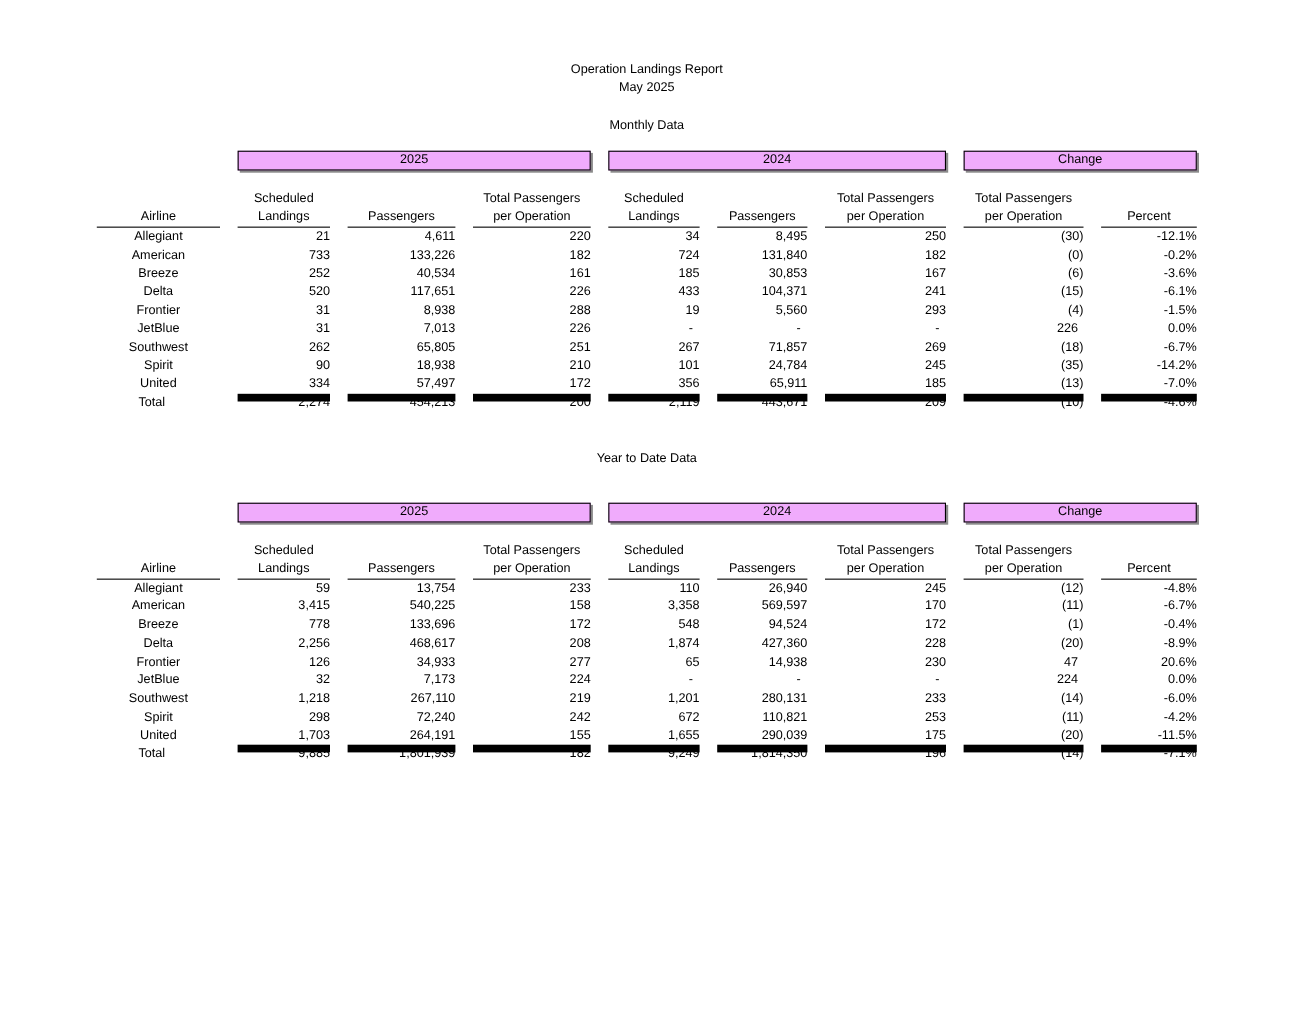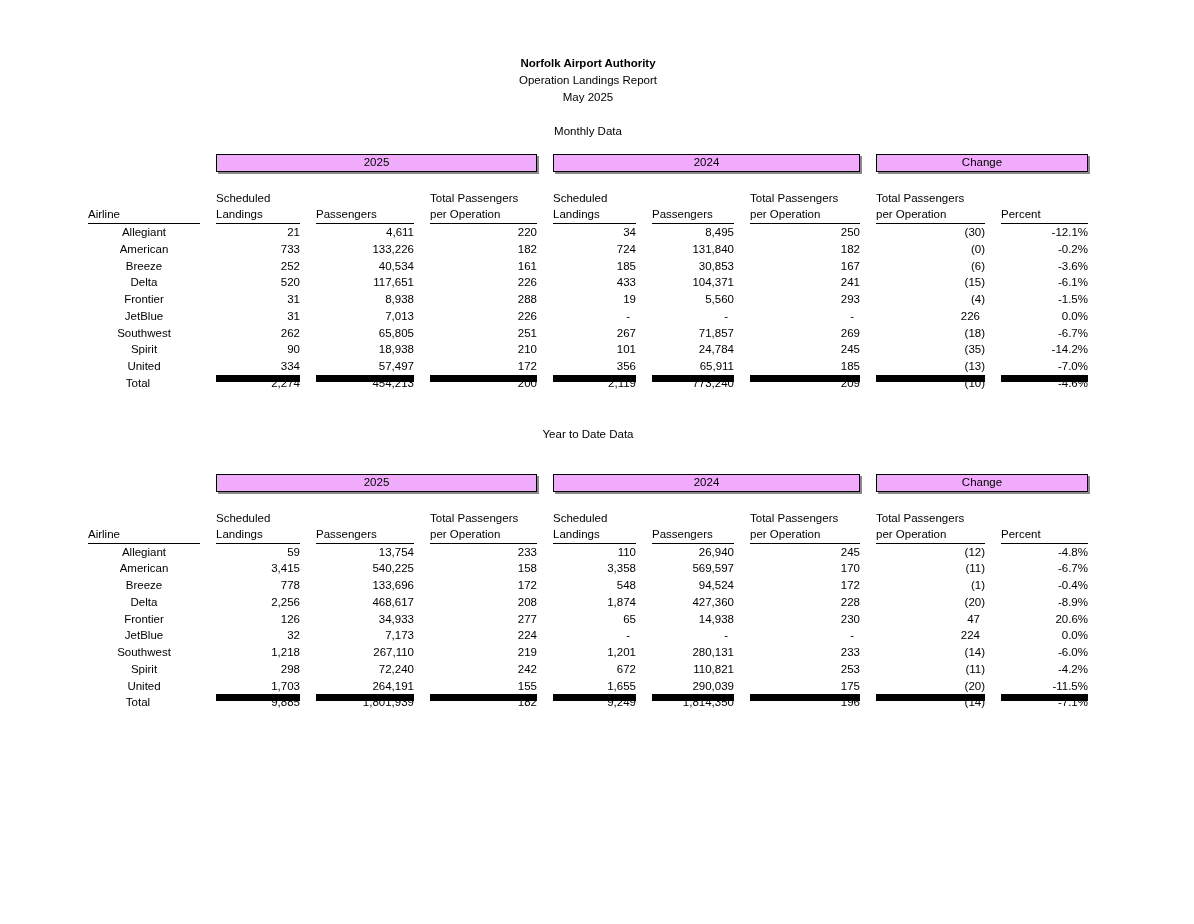--- a/index.html
+++ b/index.html
@@ -40,21 +40,21 @@
   }
   .year-box.y2025 { grid-column: 2 / span 3; }
   .year-box.y2024 { grid-column: 5 / span 3; }
   .year-box.ychange { grid-column: 8 / span 2; }
 
   .header-row { margin-top: 18px; min-height: 34px; }
   .hcell {
     display: flex;
     flex-direction: column;
     justify-content: flex-end;
-    align-items: flex-start;
+    align-items: center;
     text-align: center;
     line-height: 16px;
     border-bottom: 1.5px solid #000;
     padding-bottom: 1px;
     white-space: nowrap;
   }
 
   .row { height: 16.75px; }
   .cell { line-height: 16.6px; white-space: nowrap; }
   .cell.airline { text-align: center; }
@@ -63,21 +63,20 @@
   .cell.num.pad-paren { padding-right: 5px; }
   .row.last .cell.num { border-bottom: 7px solid #000000; }
   .cell.total-label-cell { text-align: center; padding-right: 12px; }
 </style>
 </head>
 <body>
 
 <div class="content">
 
   <div class="report-header">
-    <div class="report-title">Norfolk Airport Authority</div>
     <div>Operation Landings Report</div>
     <div>May 2025</div>
   </div>
 
   <section class="sec-0">
     <div class="section-title">Monthly Data</div>
     <div class="grid-row year-row">
       <div class="year-box y2025">2025</div>
       <div class="year-box y2024">2024</div>
       <div class="year-box ychange">Change</div>
@@ -219,21 +218,21 @@
           <div class="cell num">185</div>
           <div class="cell num">(13)</div>
           <div class="cell num">-7.0%</div>
         </div>
         <div class="grid-row row total">
           <div class="cell total-label-cell">Total</div>
           <div class="cell num">2,274</div>
           <div class="cell num">454,213</div>
           <div class="cell num">200</div>
           <div class="cell num">2,119</div>
-          <div class="cell num">773,240</div>
+          <div class="cell num">443,671</div>
           <div class="cell num">209</div>
           <div class="cell num">(10)</div>
           <div class="cell num">-4.6%</div>
         </div>
       </div>
   </section>
 
   <section class="sec-1">
     <div class="section-title">Year to Date Data</div>
     <div class="grid-row year-row">

